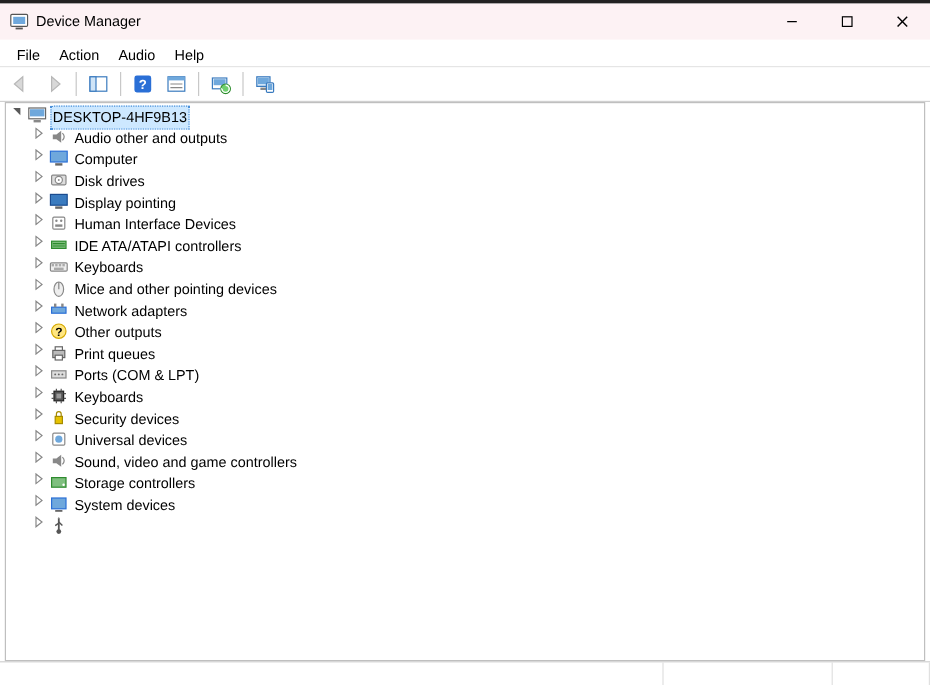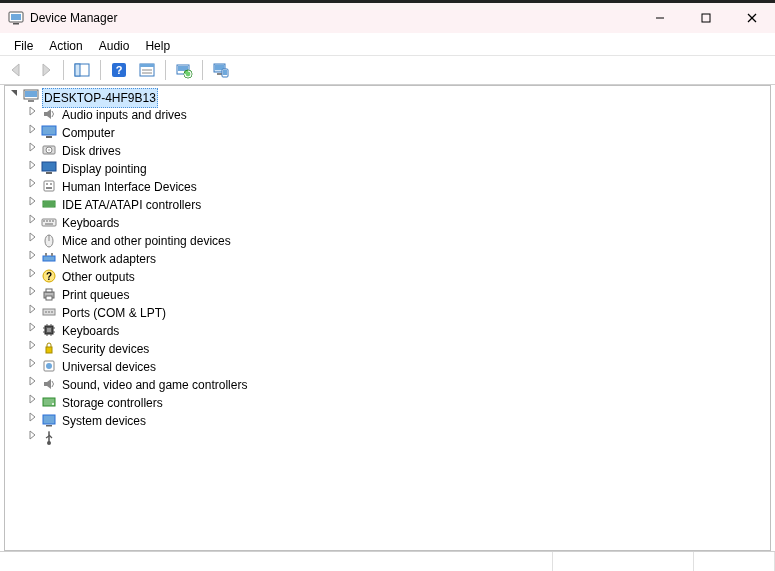--- a/index.html
+++ b/index.html
@@ -143,21 +143,21 @@
           <svg width="10" height="10" viewBox="0 0 10 10">
             <path d="M3 1 L8 5 L3 9 Z" fill="none" stroke="#888"></path>
           </svg>
         </span>
         <span class="nicon">
           <svg width="16" height="16" viewBox="0 0 16 16">
             <path d="M3 6 h3 l4 -3 v10 l-4 -3 h-3 z" fill="#888"></path>
             <path d="M11 5 q3 3 0 6" fill="none" stroke="#888"></path>
           </svg>
         </span>
-        <span class="label">Audio inputs and drives</span>
+        <span class="label">Audio other and outputs</span>
       </div>
       <div class="node" style="--indent: 20px;">
         <span class="expander">
           <svg width="10" height="10" viewBox="0 0 10 10">
             <path d="M3 1 L8 5 L3 9 Z" fill="none" stroke="#888"></path>
           </svg>
         </span>
         <span class="nicon">
           <svg width="16" height="16" viewBox="0 0 16 16">
             <rect x="1" y="2" width="14" height="9" fill="#6fa8dc" stroke="#2a6fd6"></rect>

